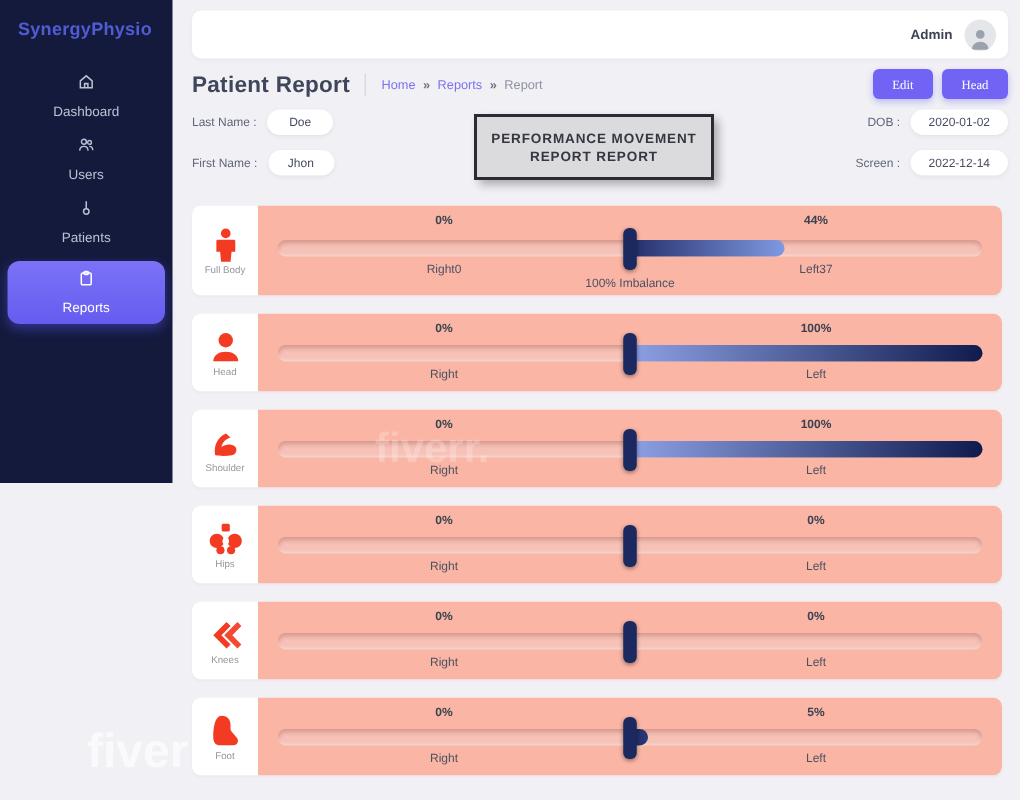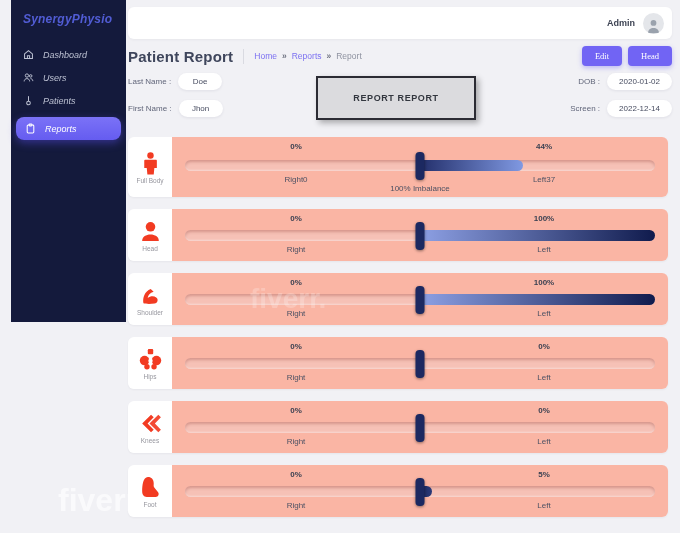--- a/index.html
+++ b/index.html
@@ -1,25 +1,25 @@
 <!DOCTYPE html>
 <html style="--accent: #7164f4; --salmon: #fab5a4; --navy: #1c2961; --red: #f23b22; --sidebar: #141a3c;"><head>
 <meta charset="utf-8">
 <style>
   * { margin:0; padding:0; box-sizing:border-box; }
   html,body { width:680px; height:533px; }
   body { font-family:"Liberation Sans", sans-serif; background:#f1f1f5; position:relative; overflow:hidden; }
   #app { position:absolute; inset:0; width:680px; height:533px; }
 
   
-  .sidebar { position:absolute; left:11px; top:0; width:115px; height:322px; background:var(--sidebar,#141a3c);font-style:italic; }
+  .sidebar { position:absolute; left:0; top:0; width:115px; height:322px; background:var(--sidebar,#141a3c); }
   .logo-row { display:flex; align-items:center; gap:5px; padding:12px 10px 10px 12px; }
   .logo-text { font-size:12px; font-weight:bold; color:#515cd4; letter-spacing:.2px; }
   .menu { margin-top:8px; }
-  .menu-item { display:flex; align-items:center; gap:9px; padding:5px 12px; margin:2px 0; font-size:9px; color:#bcc1d2; cursor:pointer; }
+  .menu-item { display:flex; align-items:center; gap:9px; padding:5px 12px; margin:2px 0; font-size:9px; color:#bcc1d2; cursor:pointer;flex-direction:column; }
   .menu-item svg { flex:0 0 auto; }
   .menu-item.active { background:linear-gradient(180deg,#7b72f7,#655cf0); color:#fff; border-radius:8px; margin:6px 5px 0 5px; padding:6px 9px; box-shadow:0 3px 8px rgba(90,80,240,.45); }
 
   
   .topbar { position:absolute; left:128px; top:7px; width:544px; height:29px; background:#fff; border-radius:6px; box-shadow:0 1px 3px rgba(30,30,60,.05); display:flex; align-items:center; justify-content:flex-end; gap:8px; padding:16px 8px; }
   .admin-name { font-size:9px; font-weight:bold; color:#3e4454; }
   .avatar { width:21px; height:21px; border-radius:50%; background:#e4e6ea; display:flex; align-items:flex-end; justify-content:center; overflow:hidden; cursor:pointer; }
 
   
   .header-row { position:absolute; left:128px; top:46px; width:544px; display:flex; align-items:center; }
@@ -146,20 +146,21 @@
       <span class="f-label">Last Name :</span>
       <span class="pill">Doe</span>
     </div>
     <div class="f-row">
       <span class="f-label">First Name :</span>
       <span class="pill">Jhon</span>
     </div>
   </div>
 
   <div class="report-box">
+    <span>PERFORMANCE MOVEMENT</span>
     <span>REPORT REPORT</span>
   </div>
 
   <div class="form-right">
     <div class="f-row">
       <span class="f-label">DOB :</span>
       <span class="pill" style="min-width:64px">2020-01-02</span>
     </div>
     <div class="f-row">
       <span class="f-label">Screen :</span>

